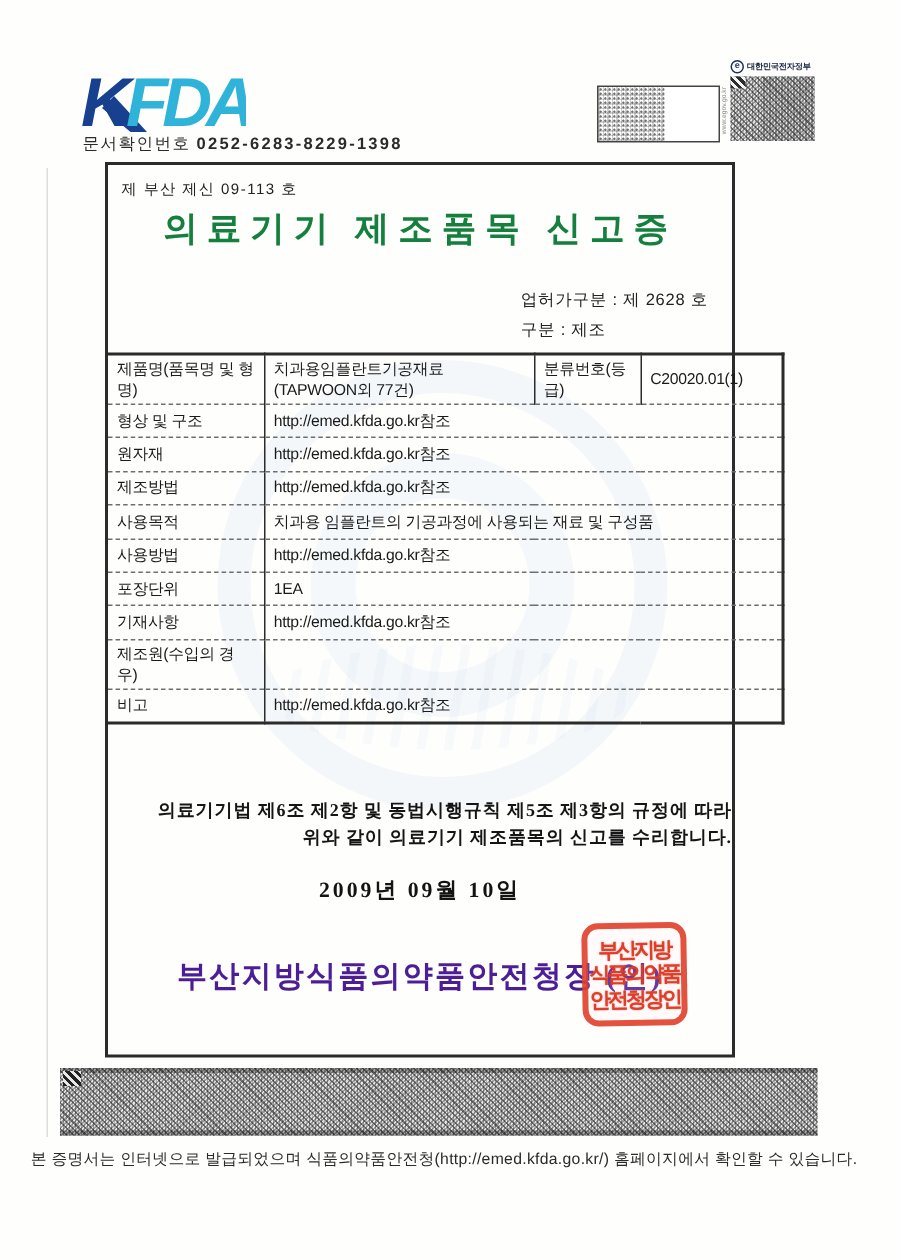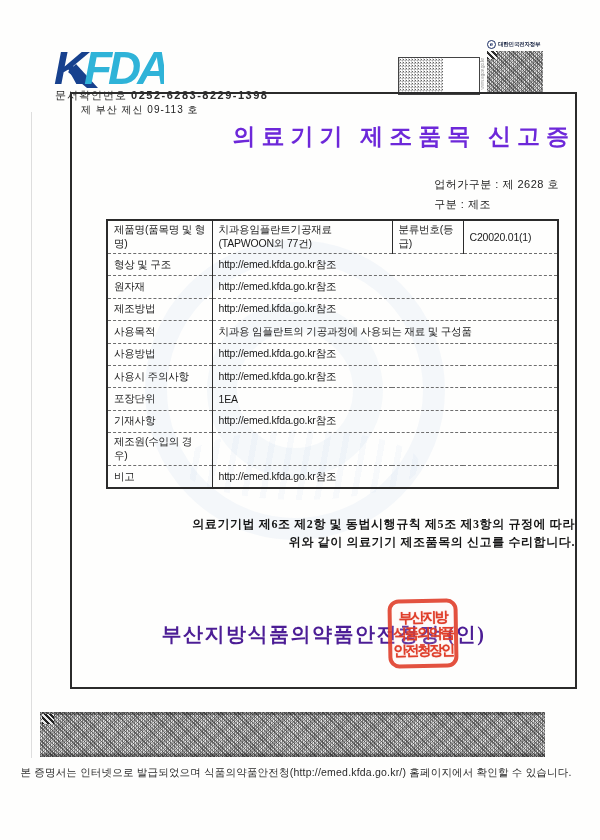--- a/index.html
+++ b/index.html
@@ -45,32 +45,32 @@
   .qr { position:relative; width:56px; height:43px;
     background:
       repeating-linear-gradient(45deg, rgba(30,30,30,.5) 0 1px, transparent 1px 3px),
       repeating-linear-gradient(-45deg, rgba(70,70,70,.45) 0 1px, transparent 1px 2px),
       repeating-linear-gradient(90deg, #b3b3b3 0 1px, #e6e6e6 1px 2px, #969696 2px 3px, #dcdcdc 3px 4px),
       repeating-linear-gradient(0deg, #c4c4c4 0 1px, #f0f0f0 1px 2px, #a3a3a3 2px 3px); }
   .qr::before { content:""; position:absolute; left:0; top:0; width:10px; height:8px;
     background:repeating-linear-gradient(45deg, #2d2d2d 0 2px, #f5f5f5 2px 4px); }
 
   
-  .cert-box { position:absolute; left:70px; top:92px; width:507px; height:597px;
+  .cert-box { position:absolute; left:70px; top:108px; width:420px; height:597px;
     border:2px solid #2b2b2b; background:transparent; }
   .doc-number { position:absolute; left:9px; top:9px; font-size:10px; letter-spacing:1px; color:#222; }
-  .cert-title { position:absolute; left:0; top:27px; width:100%; text-align:right;
-    font-size:23px; font-weight:bold; letter-spacing:6px; color:#6d28d9;
+  .cert-title { position:absolute; left:0; top:27px; width:100%; text-align:center;
+    font-size:23px; font-weight:bold; letter-spacing:6px; color:#15803d;
     font-family:"Liberation Serif", serif; }
   .permit-block { position:absolute; right:16px; top:80px; font-size:11px; line-height:20px;
     color:#222; letter-spacing:0.5px;margin-left:44px; }
 
   
   table.cert-table { position:absolute; left:-2px; top:125px; width:451px;
-    border-collapse:collapse; table-layout:fixed;margin-left:36px; }
+    border-collapse:collapse; table-layout:fixed; }
   table.cert-table td { border-bottom:1px dashed #6e6e6e; height:22.4px;
     font-size:10.5px; padding:2px 6px; vertical-align:middle; color:#1a1a1a; letter-spacing:-0.2px; }
   table.cert-table { border:2px solid #2b2b2b; }
   td.lbl { border-right:1.5px solid #2b2b2b; }
   td.vsep { border-right:1.5px solid #2b2b2b; }
   tr.last td { border-bottom:none; }
 
   
   .statement { position:absolute; left:0; top:421px; width:100%; text-align:right;
     font-size:12px; font-weight:bold; line-height:18px; letter-spacing:0.6px;
@@ -172,24 +172,20 @@
       </tr>
       <tr>
         <td class="lbl">사용목적</td>
         <td colspan="3">치과용 임플란트의 기공과정에 사용되는 재료 및 구성품</td>
       </tr>
       <tr>
         <td class="lbl">사용방법</td>
         <td colspan="3">http://emed.kfda.go.kr참조</td>
       </tr>
       <tr>
-        <td class="lbl">사용시 주의사항</td>
-        <td colspan="3">http://emed.kfda.go.kr참조</td>
-      </tr>
-      <tr>
         <td class="lbl">포장단위</td>
         <td colspan="3">1EA</td>
       </tr>
       <tr>
         <td class="lbl">기재사항</td>
         <td colspan="3">http://emed.kfda.go.kr참조</td>
       </tr>
       <tr>
         <td class="lbl">제조원(수입의 경우)</td>
         <td colspan="3"></td>
@@ -199,20 +195,21 @@
         <td colspan="3">http://emed.kfda.go.kr참조</td>
       </tr>
     </tbody>
       </table>
 
     <div class="statement">
       <div>의료기기법 제6조 제2항 및 동법시행규칙 제5조 제3항의 규정에 따라</div>
       <div>위와 같이 의료기기 제조품목의 신고를 수리합니다.</div>
     </div>
 
+    <div class="issue-date">2009년 09월 10일</div>
 
     <div class="signature">
       <span>부산지방식품의약품안전청장</span>
       <span>(인)</span>
     </div>
 
     <div class="seal">
       <div>부산지방</div>
       <div>식품의약품</div>
       <div>안전청장인</div>

